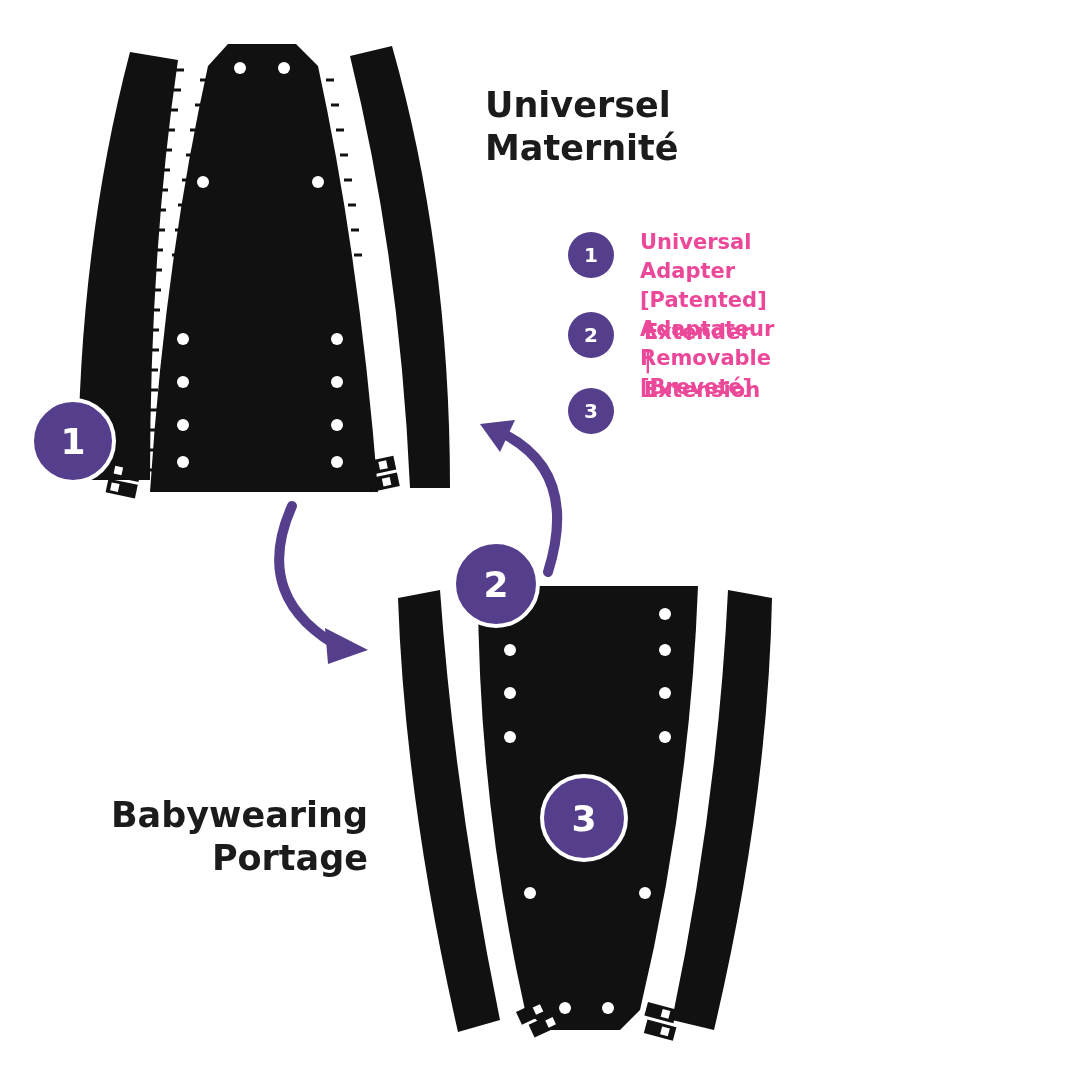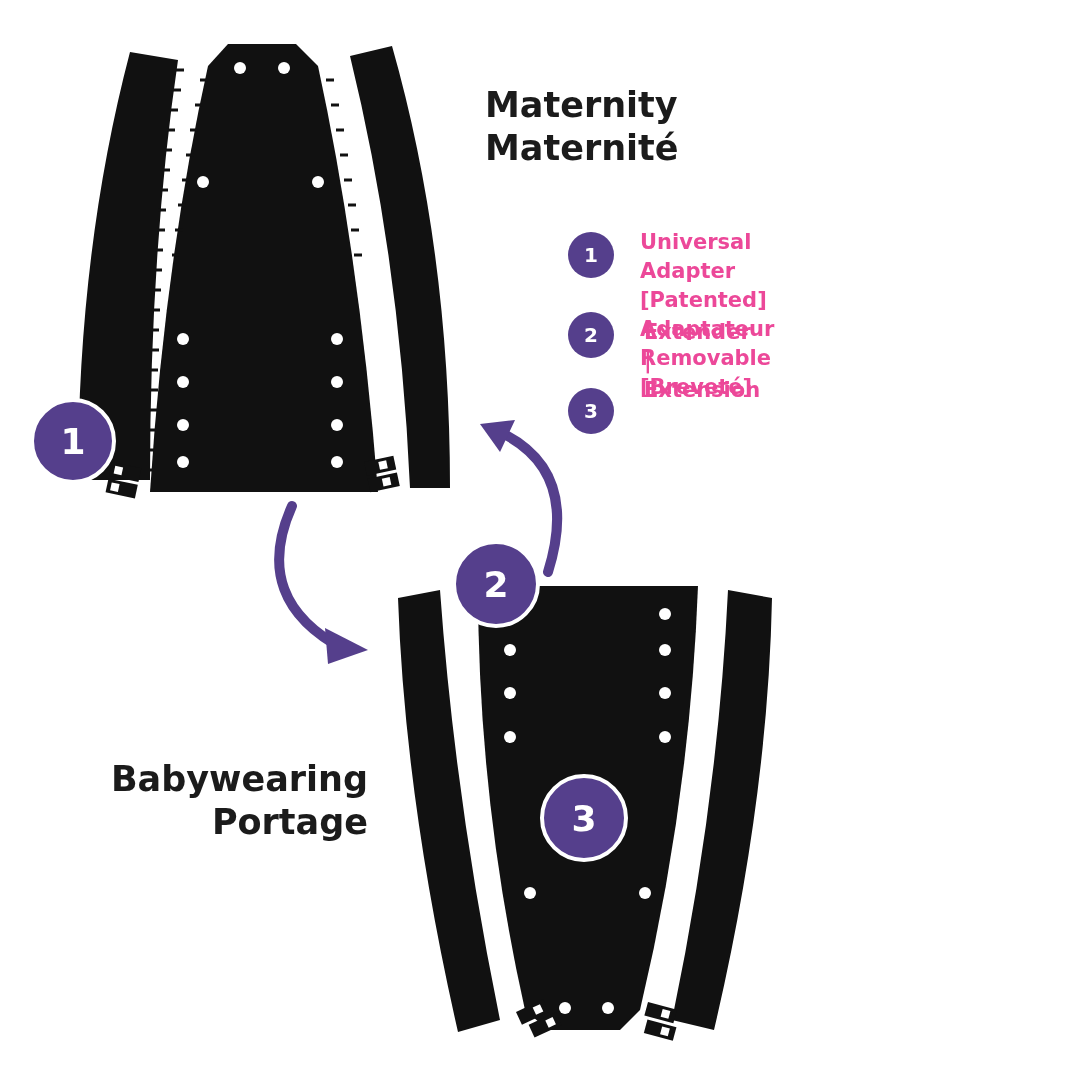--- a/index.html
+++ b/index.html
@@ -144,25 +144,25 @@
         <rect x="20" y="20" width="8" height="8" fill="#fff"></rect>
     </g>
   </g>
 </svg>
 
 <div class="badge-on-art" style="left:30px;top:398px;width:86px;height:86px;font-size:36px;">1</div>
 <div class="badge-on-art" style="left:452px;top:540px;width:88px;height:88px;font-size:36px;">2</div>
 <div class="badge-on-art" style="left:540px;top:774px;width:88px;height:88px;font-size:36px;">3</div>
 
 <div class="mode-title" style="left:485px;top:88px;">
-  <span class="en">Maternity</span>
+  <span class="en">Universel</span>
   <span class="fr">Maternité</span>
 </div>
 
-<div class="mode-title" style="right:712px;top:762px;text-align:right;">
+<div class="mode-title" style="right:712px;top:798px;text-align:right;">
   <span class="en">Babywearing</span>
   <span class="fr">Portage</span>
 </div>
 
 <div class="legend">
   <div class="legend-item" style="top:4px;">
     <div class="legend-badge">1</div>
     <div class="legend-text" style="margin-left:26px;margin-top:-4px;">
       <div>Universal Adapter [Patented]</div>
       <div>Adaptateur Removable [Breveté]</div>

